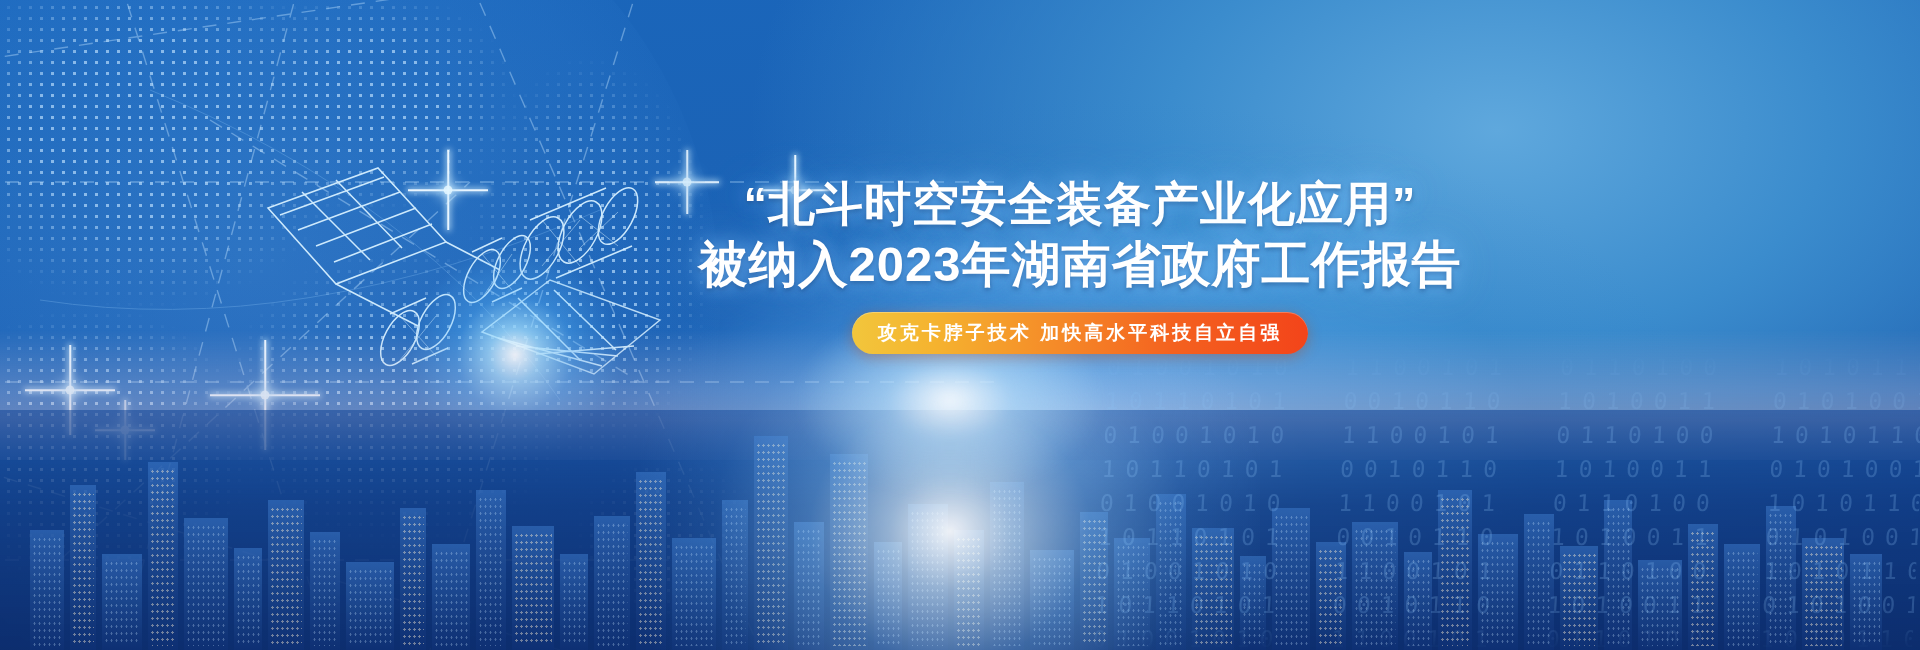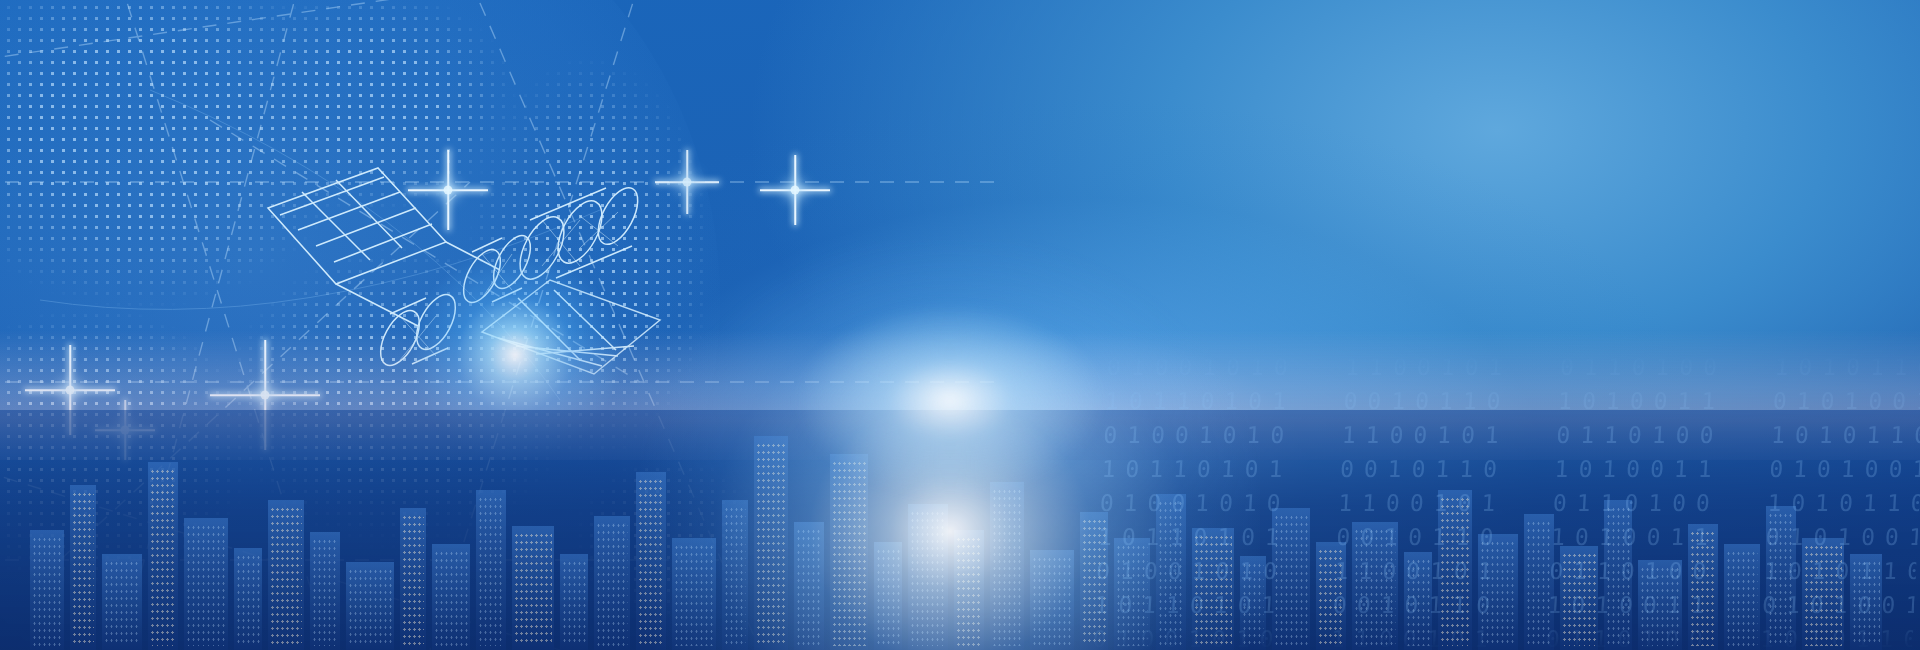--- a/index.html
+++ b/index.html
@@ -288,14 +288,21 @@
 01001010  1100101  0110100  10101101   01001010  1100101  0110100  10101101
 10110101  0010110  1010011  01010010   01001010  1100101  0110100  10101101
 01001010  1100101  0110100  10101101   01001010  1100101  0110100  10101101
 10110101  0010110  1010011  01010010   01001010  1100101  0110100  10101101
 01001010  1100101  0110100  10101101   01001010  1100101  0110100  10101101</div>
   </div>
 
   <div class="bloom"></div>
   <div class="bloom2"></div>
 
+  <div class="copy">
+    <div class="headline l1">“北斗时空安全装备产业化应用”</div>
+    <div class="headline l2">被纳入2023年湖南省政府工作报告</div>
+    <div class="badge-wrap">
+      <div class="badge">攻克卡脖子技术 加快高水平科技自立自强</div>
+    </div>
+  </div>
 
 </div>
 
 </body></html>

